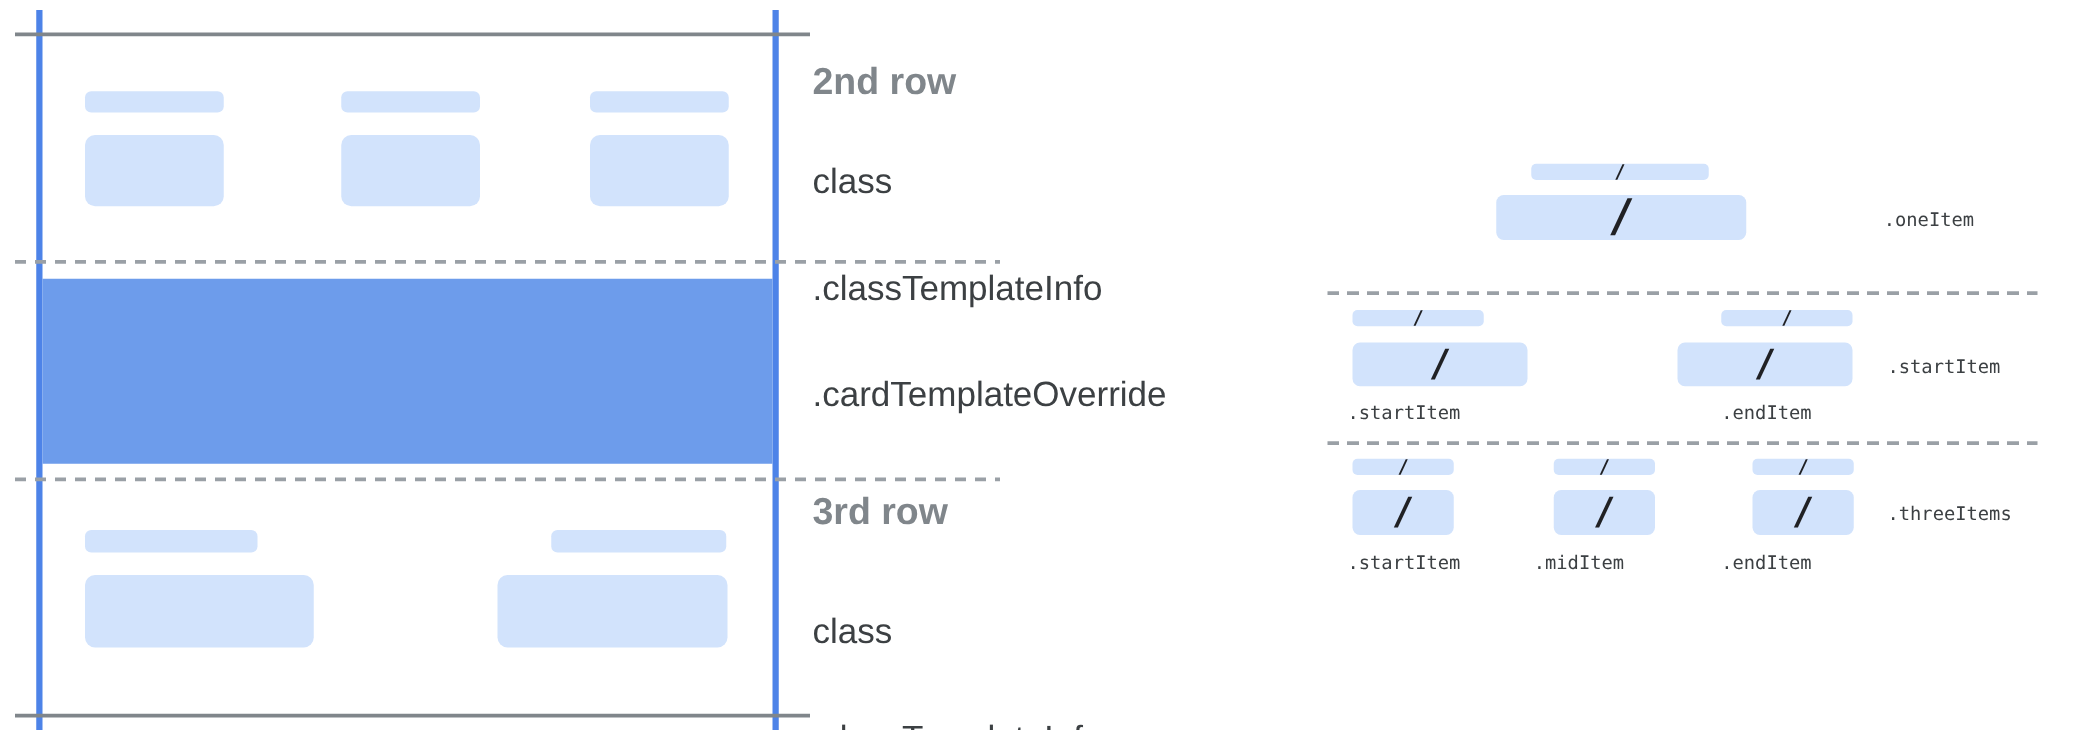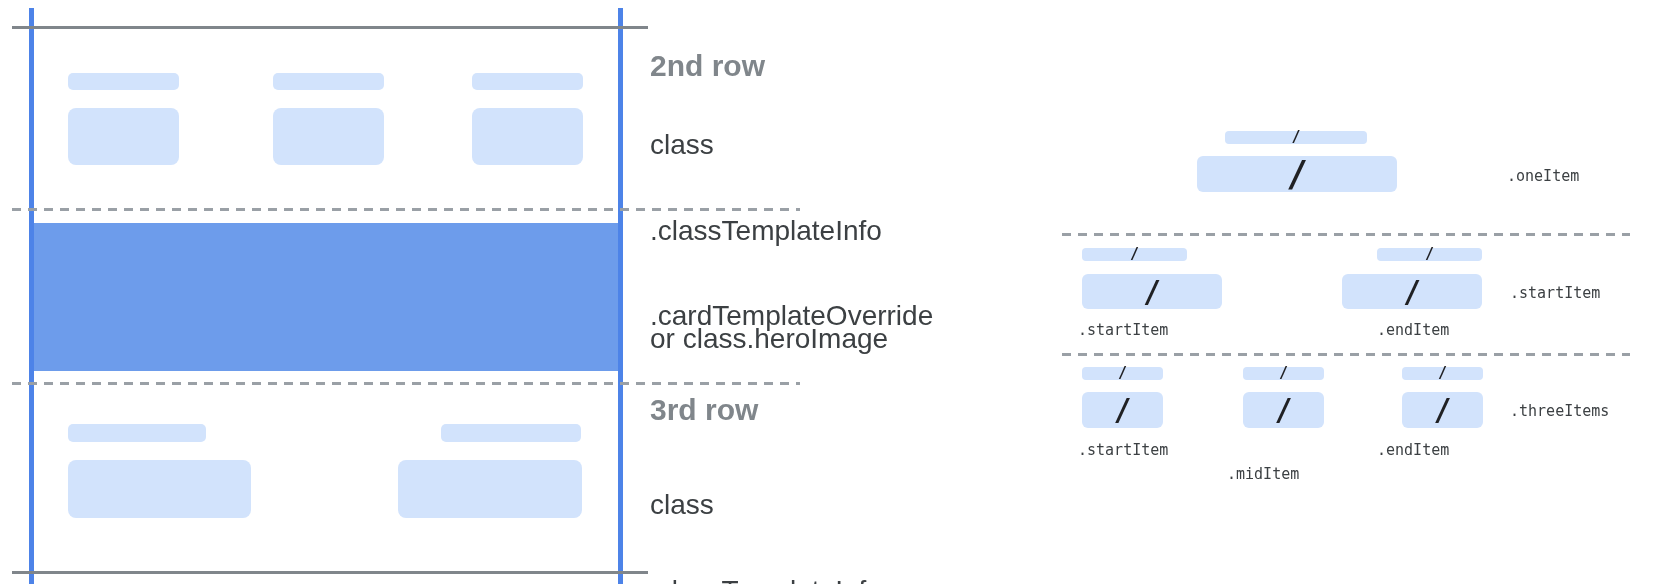--- a/index.html
+++ b/index.html
@@ -61,21 +61,20 @@
   <div class="abs value-box" style="left:398px;top:460px;width:184px;height:58px;"></div>
 
   <div class="abs heading" style="left:650px;top:49px;text-align:right;">2nd row</div>
   <div class="abs code" style="left:650px;top:74px;">
     <div>class</div>
     <div>.classTemplateInfo</div>
     <div>.cardTemplateOverride</div>
   </div>
 
   <div class="abs code" style="left:650px;top:264px;line-height:30px;">
-    <div>or class.heroImage</div>
   </div>
 
   <div class="abs heading" style="left:650px;top:393px;">3rd row</div>
   <div class="abs code" style="left:650px;top:434px;">
     <div>class</div>
     <div>.classTemplateInfo</div>
     
     
   </div>
 
@@ -120,16 +119,16 @@
     <span class="slash-lg">/</span>
   </div>
   <div class="bar-sm" style="left:1402px;top:367px;width:81px;">
     <span class="slash-sm">/</span>
   </div>
   <div class="bar-lg" style="left:1402px;top:392px;width:81px;">
     <span class="slash-lg">/</span>
   </div>
   <div class="abs code-sm" style="left:1510px;top:399px;">.threeItems</div>
   <div class="abs code-sm" style="left:1078px;top:438px;">.startItem</div>
-  <div class="abs code-sm" style="left:1227px;top:462px;">.midItem</div>
+  <div class="abs code-sm" style="left:1227px;top:438px;">.midItem</div>
   <div class="abs code-sm" style="left:1377px;top:438px;">.endItem</div>
 
 </div>
 
 </body></html>

